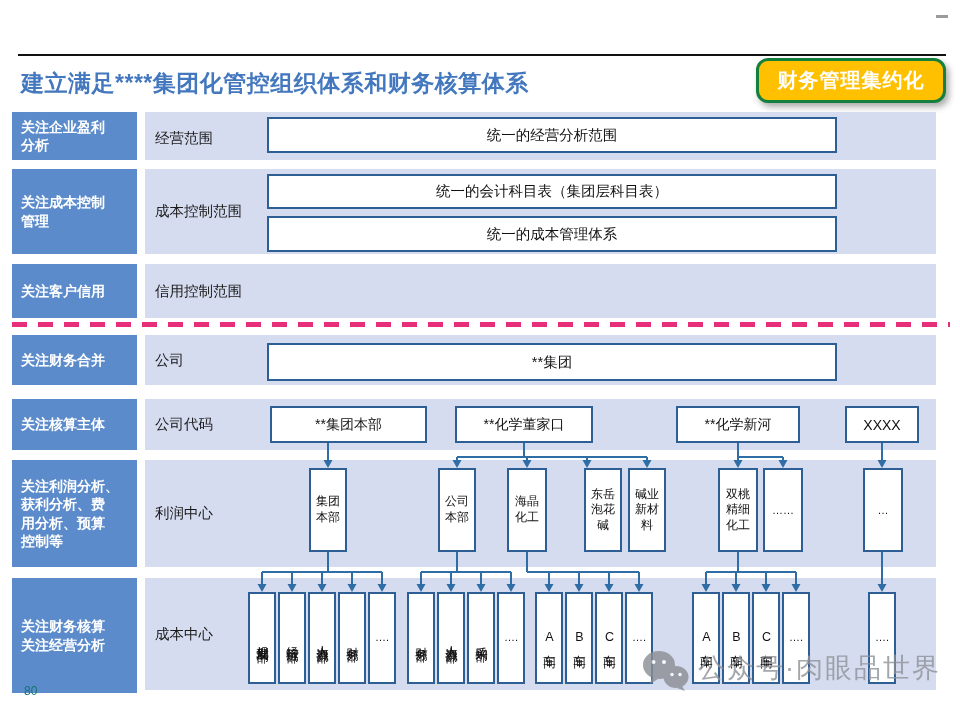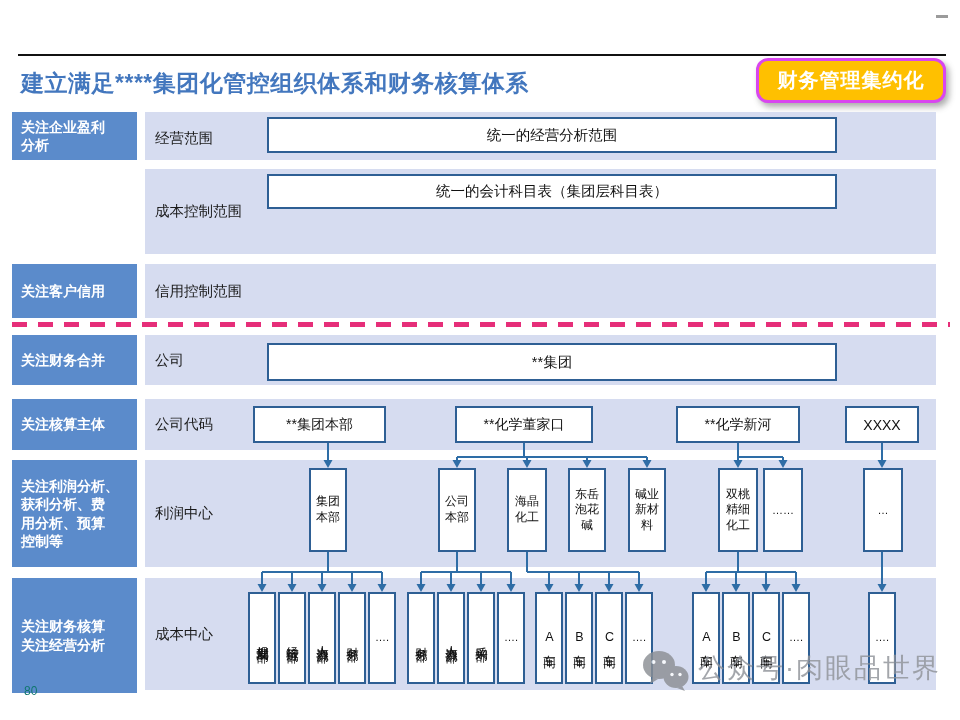--- a/index.html
+++ b/index.html
@@ -3,21 +3,21 @@
 <meta charset="utf-8">
 <style>
   html,body{margin:0;padding:0;background:#fff;}
   .slide{position:relative;width:960px;height:720px;background:#fff;overflow:hidden;
          font-family:"Liberation Sans","DejaVu Sans",sans-serif;}
   .top-dash{position:absolute;left:936px;top:15px;width:12px;height:3px;background:#9b9b9b;}
   .header-line{position:absolute;left:18px;top:54px;width:928px;height:2px;background:#111;}
   .title{position:absolute;left:13px;top:60px;margin:8px;font-size:23px;font-weight:bold;
          color:#4377BE;letter-spacing:.5px;white-space:nowrap;}
   .badge{position:absolute;left:756px;top:58px;width:190px;height:45px;box-sizing:border-box;
-         background:#FFC000;border:3px solid #d946ef;border-radius:12px;
+         background:#FFC000;border:3px solid #15803d;border-radius:12px;
          box-shadow:3px 4px 6px rgba(70,70,70,.45);
          display:flex;align-items:center;justify-content:center;
          color:#fff;font-weight:bold;font-size:20px;letter-spacing:1px;}
   .focus{position:absolute;left:12px;width:125px;box-sizing:border-box;background:#5B8BCB;
          color:#fff;font-weight:bold;font-size:14px;line-height:1.32;display:flex;
          align-items:center;padding:4px 6px 4px 9px;white-space:pre-line;}
   .band{position:absolute;left:145px;width:791px;background:#D6DCF0;}
   .rowlabel{position:absolute;left:150px;width:114px;display:flex;align-items:center;
          font-size:14.5px;color:#1a1a1a;padding-left:5px;box-sizing:border-box;}
   .wbox{position:absolute;left:267px;width:570px;box-sizing:border-box;background:#fff;
@@ -55,20 +55,22 @@
   <div class="band" style="top:112px;height:48px"></div>
   <div class="band" style="top:169px;height:85px"></div>
   <div class="band" style="top:264px;height:54px"></div>
   <div class="band" style="top:335px;height:50px"></div>
   <div class="band" style="top:399px;height:51px"></div>
   <div class="band" style="top:460px;height:107px"></div>
   <div class="band" style="top:578px;height:112px"></div>
 
   <div class="focus" style="top:112px;height:48px">关注企业盈利
 分析</div>
+  <div class="focus" style="top:169px;height:85px">关注成本控制
+管理</div>
   <div class="focus" style="top:264px;height:54px">关注客户信用</div>
   <div class="focus" style="top:335px;height:50px">关注财务合并</div>
   <div class="focus" style="top:399px;height:51px">关注核算主体</div>
   <div class="focus" style="top:460px;height:107px">关注利润分析、
 获利分析、费
 用分析、预算
 控制等</div>
   <div class="focus" style="top:578px;height:115px">关注财务核算
 关注经营分析</div>
 
@@ -115,34 +117,35 @@
       <line x1="706" y1="572" x2="706" y2="584" marker-end="url(#arr)"></line>
       <line x1="736" y1="572" x2="736" y2="584" marker-end="url(#arr)"></line>
       <line x1="766" y1="572" x2="766" y2="584" marker-end="url(#arr)"></line>
       <line x1="796" y1="572" x2="796" y2="584" marker-end="url(#arr)"></line>
       <line x1="882" y1="552" x2="882" y2="584" marker-end="url(#arr)"></line>
     </g>
   </svg>
 
   <div class="wbox" style="top:117px;height:36px">统一的经营分析范围</div>
   <div class="wbox" style="top:174px;height:35px">统一的会计科目表（集团层科目表）</div>
+  <div class="wbox" style="top:216px;height:36px">统一的成本管理体系</div>
   <div class="wbox" style="top:343px;height:38px">**集团</div>
 
-  <div class="kbox" style="left:253px;width:133px">**集团本部</div>
+  <div class="kbox" style="left:270px;width:157px">**集团本部</div>
   <div class="kbox" style="left:455px;width:138px">**化学董家口</div>
   <div class="kbox" style="left:676px;width:124px">**化学新河</div>
   <div class="kbox" style="left:845px;width:74px">XXXX</div>
 
   <div class="pbox" style="left:309px;width:38px">集团
 本部</div>
   <div class="pbox" style="left:438px;width:38px">公司
 本部</div>
   <div class="pbox" style="left:507px;width:40px">海晶
 化工</div>
-  <div class="pbox" style="left:568px;width:38px">东岳
+  <div class="pbox" style="left:584px;width:38px">东岳
 泡花
 碱</div>
   <div class="pbox" style="left:628px;width:38px">碱业
 新材
 料</div>
   <div class="pbox" style="left:718px;width:40px">双桃
 精细
 化工</div>
   <div class="pbox dots" style="left:763px;width:40px">……</div>
   <div class="pbox dots" style="left:863px;width:40px">…</div>

